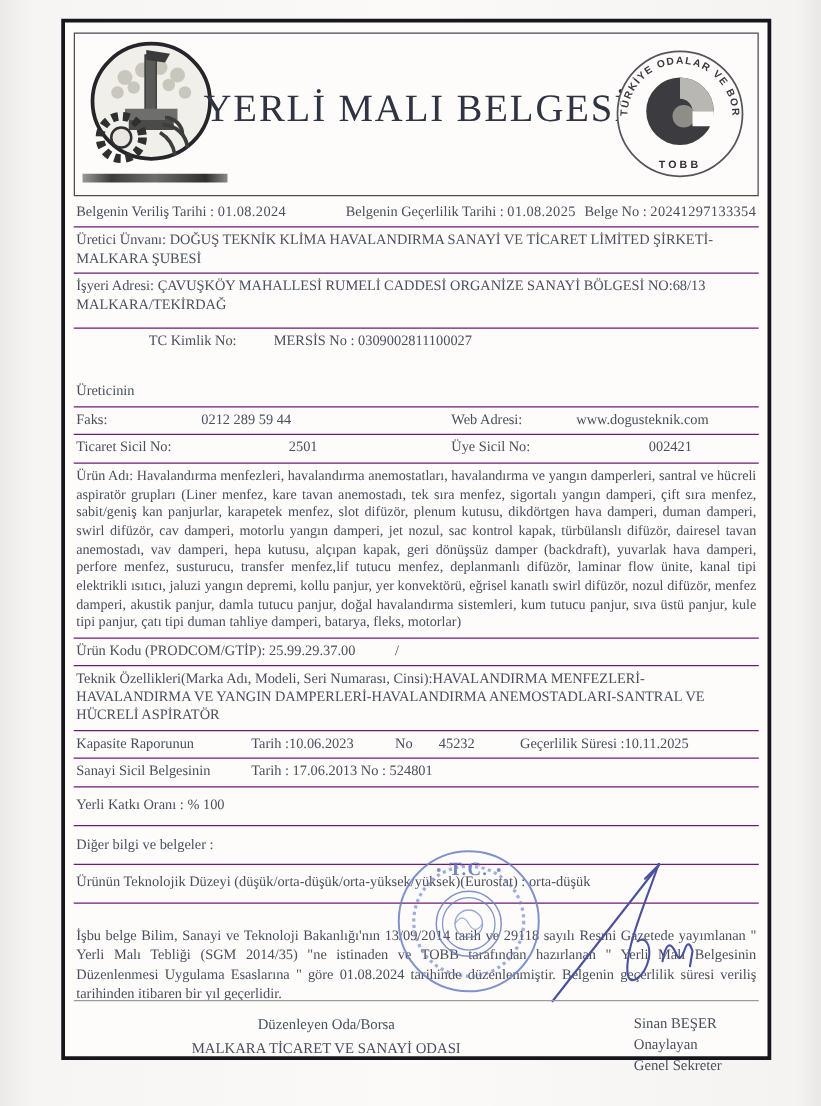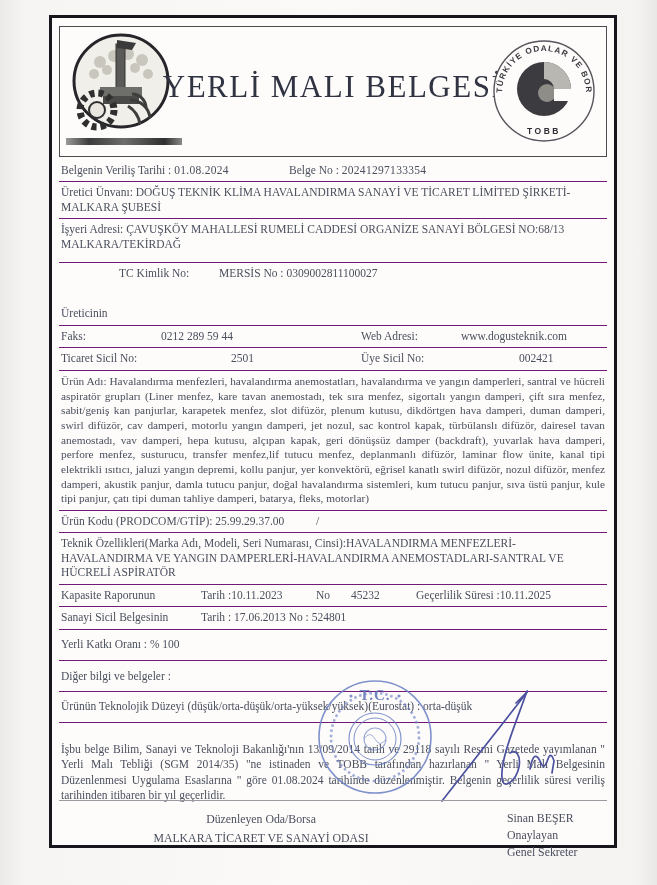--- a/index.html
+++ b/index.html
@@ -102,20 +102,24 @@
       </svg>
     </div>
   </div>
 
   <div class="rows">
     <div class="row flexr">
       <span class="seg" style="width:228px;">
         <span>Belgenin Veriliş Tarihi :</span>
         <span class="muted-num">01.08.2024</span>
       </span>
+      <span class="seg" style="width:202px;">
+        <span>Belgenin Geçerlilik Tarihi :</span>
+        <span class="muted-num">01.08.2025</span>
+      </span>
       <span class="seg">
         <span>Belge No :</span>
         <span class="muted-num">20241297133354</span>
       </span>
     </div>
 
     <div class="row" style="min-height:28px;">
       <span>Üretici Ünvanı:</span>
       <span>DOĞUŞ TEKNİK KLİMA HAVALANDIRMA SANAYİ VE TİCARET LİMİTED ŞİRKETİ-MALKARA ŞUBESİ</span>
     </div>
@@ -154,21 +158,21 @@
       <span class="seg" style="width:255px;">Ürün Kodu (PRODCOM/GTİP): 25.99.29.37.00</span>
       <span class="seg">/</span>
     </div>
 
     <div class="row" style="min-height:40px;">
       <span>Teknik Özellikleri(Marka Adı, Modeli, Seri Numarası, Cinsi):HAVALANDIRMA MENFEZLERİ-HAVALANDIRMA VE YANGIN DAMPERLERİ-HAVALANDIRMA ANEMOSTADLARI-SANTRAL VE HÜCRELİ ASPİRATÖR</span>
     </div>
 
     <div class="row cap-grid">
       <span class="lbl">Kapasite Raporunun</span>
-      <span class="lbl">Tarih :10.11.2023</span>
+      <span class="lbl">Tarih :10.06.2023</span>
       <span class="lbl">No</span>
       <span class="lbl">45232</span>
       <span class="lbl">Geçerlilik Süresi :10.11.2025</span>
     </div>
 
     <div class="row flexr">
       <span class="seg" style="width:140px;">Sanayi Sicil Belgesinin</span>
       <span class="seg">Tarih : 17.06.2013 No : 524801</span>
     </div>
 

